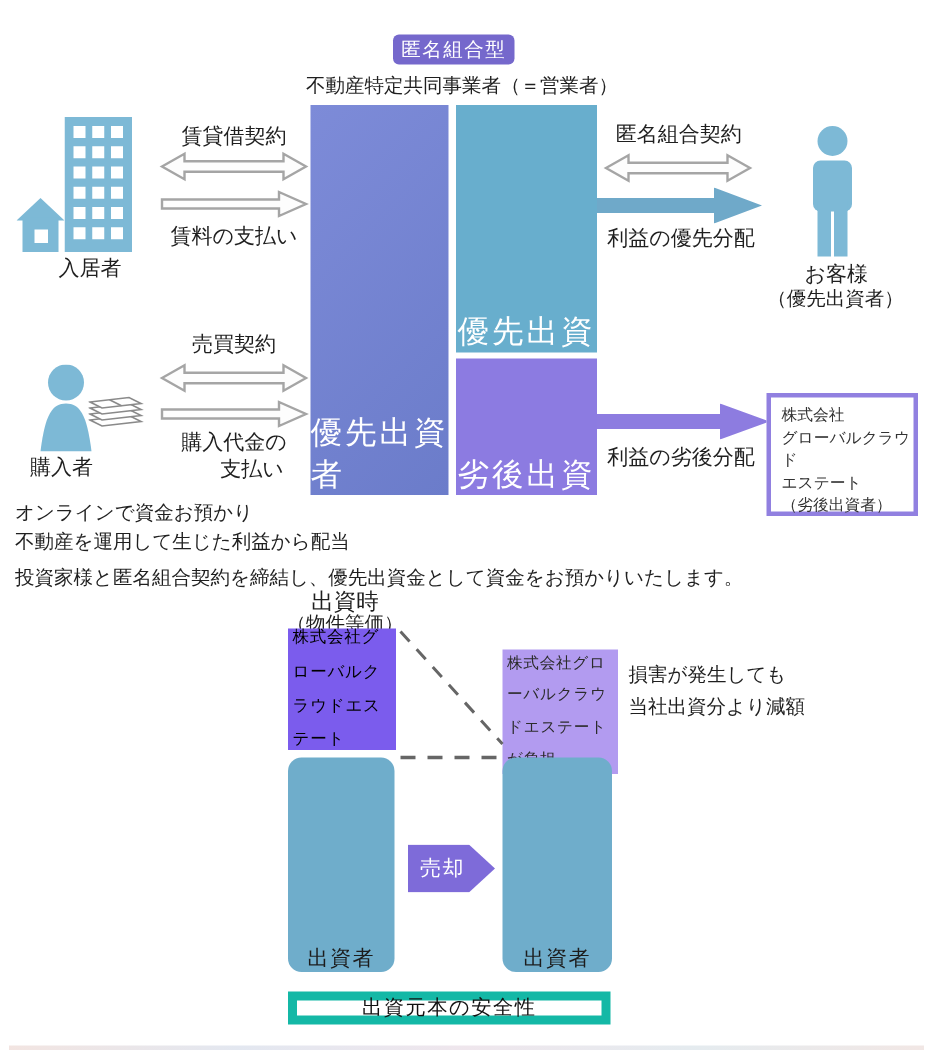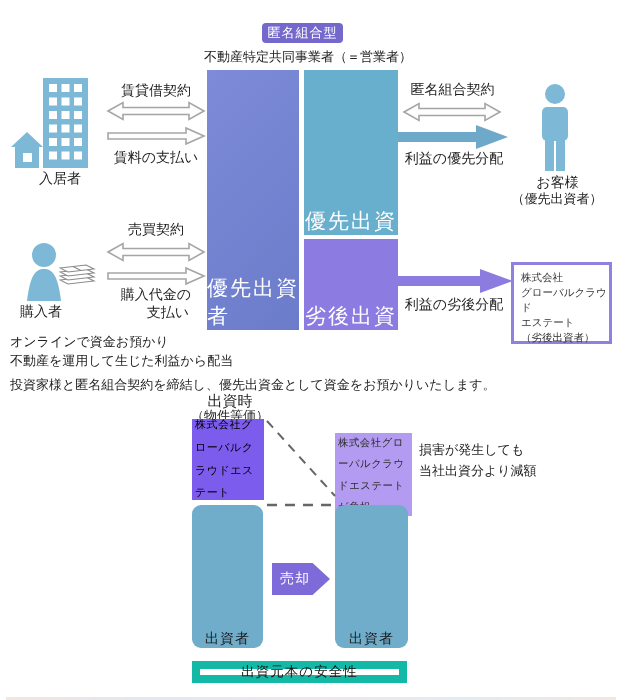--- a/index.html
+++ b/index.html
@@ -17,21 +17,21 @@
          border:3px solid #9180e0;background:#fff;box-sizing:border-box;
          padding:5px 0 0 7px;font-size:10.5px;line-height:1.42;color:#333;}
   .pbox{position:absolute;box-sizing:border-box;display:flex;align-items:center;
         justify-content:center;text-align:left;}
   .pbox .inner{word-break:break-all;line-height:2.05;letter-spacing:.5px;}
   .invbox{position:absolute;width:71px;height:143px;background:#6fadcb;border-radius:9px;
         display:flex;align-items:flex-end;justify-content:center;font-size:14px;color:#1c1c1c;letter-spacing:1px;}
   .sale-arrow{position:absolute;left:272px;top:563px;width:58px;height:32px;background:#7e6bd9;
         clip-path:polygon(0 0,70% 0,100% 50%,70% 100%,0 100%);display:flex;align-items:center;
         justify-content:center;padding-right:12px;box-sizing:border-box;color:#fff;font-size:14px;letter-spacing:1px;}
-  .footer-box{position:absolute;left:192px;top:661px;width:215px;height:22px;border:8px solid #14b8a6;
+  .footer-box{position:absolute;left:192px;top:661px;width:215px;height:22px;border:6px solid #14b8a6;
         box-sizing:border-box;display:flex;align-items:center;justify-content:center;
         font-size:13.5px;color:#111;letter-spacing:1px;}
   .strip{position:absolute;left:6px;top:697px;width:610px;height:3px;opacity:.55;
         background:linear-gradient(90deg,#e8cfc9,#ccd4e4,#e2d2de,#cfdbe2,#e6d3cf);}
 </style>
 </head>
 <body>
 
 <div class="canvas">
 

